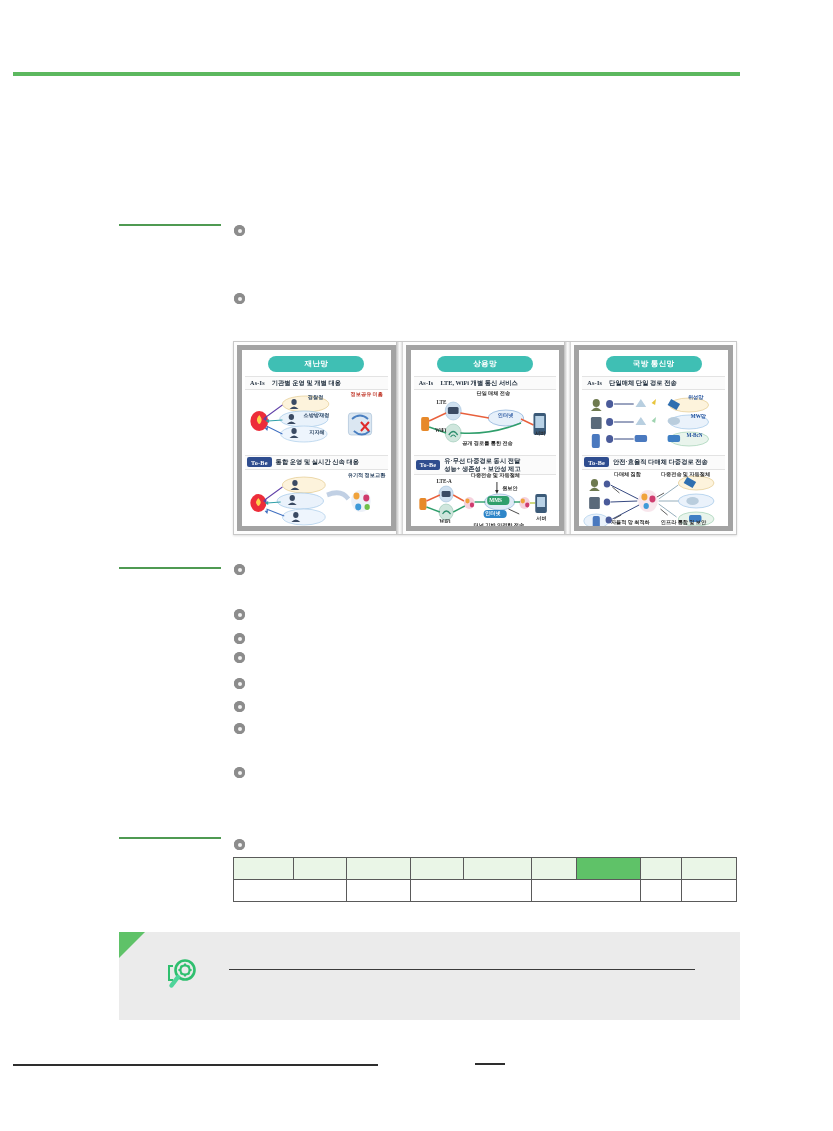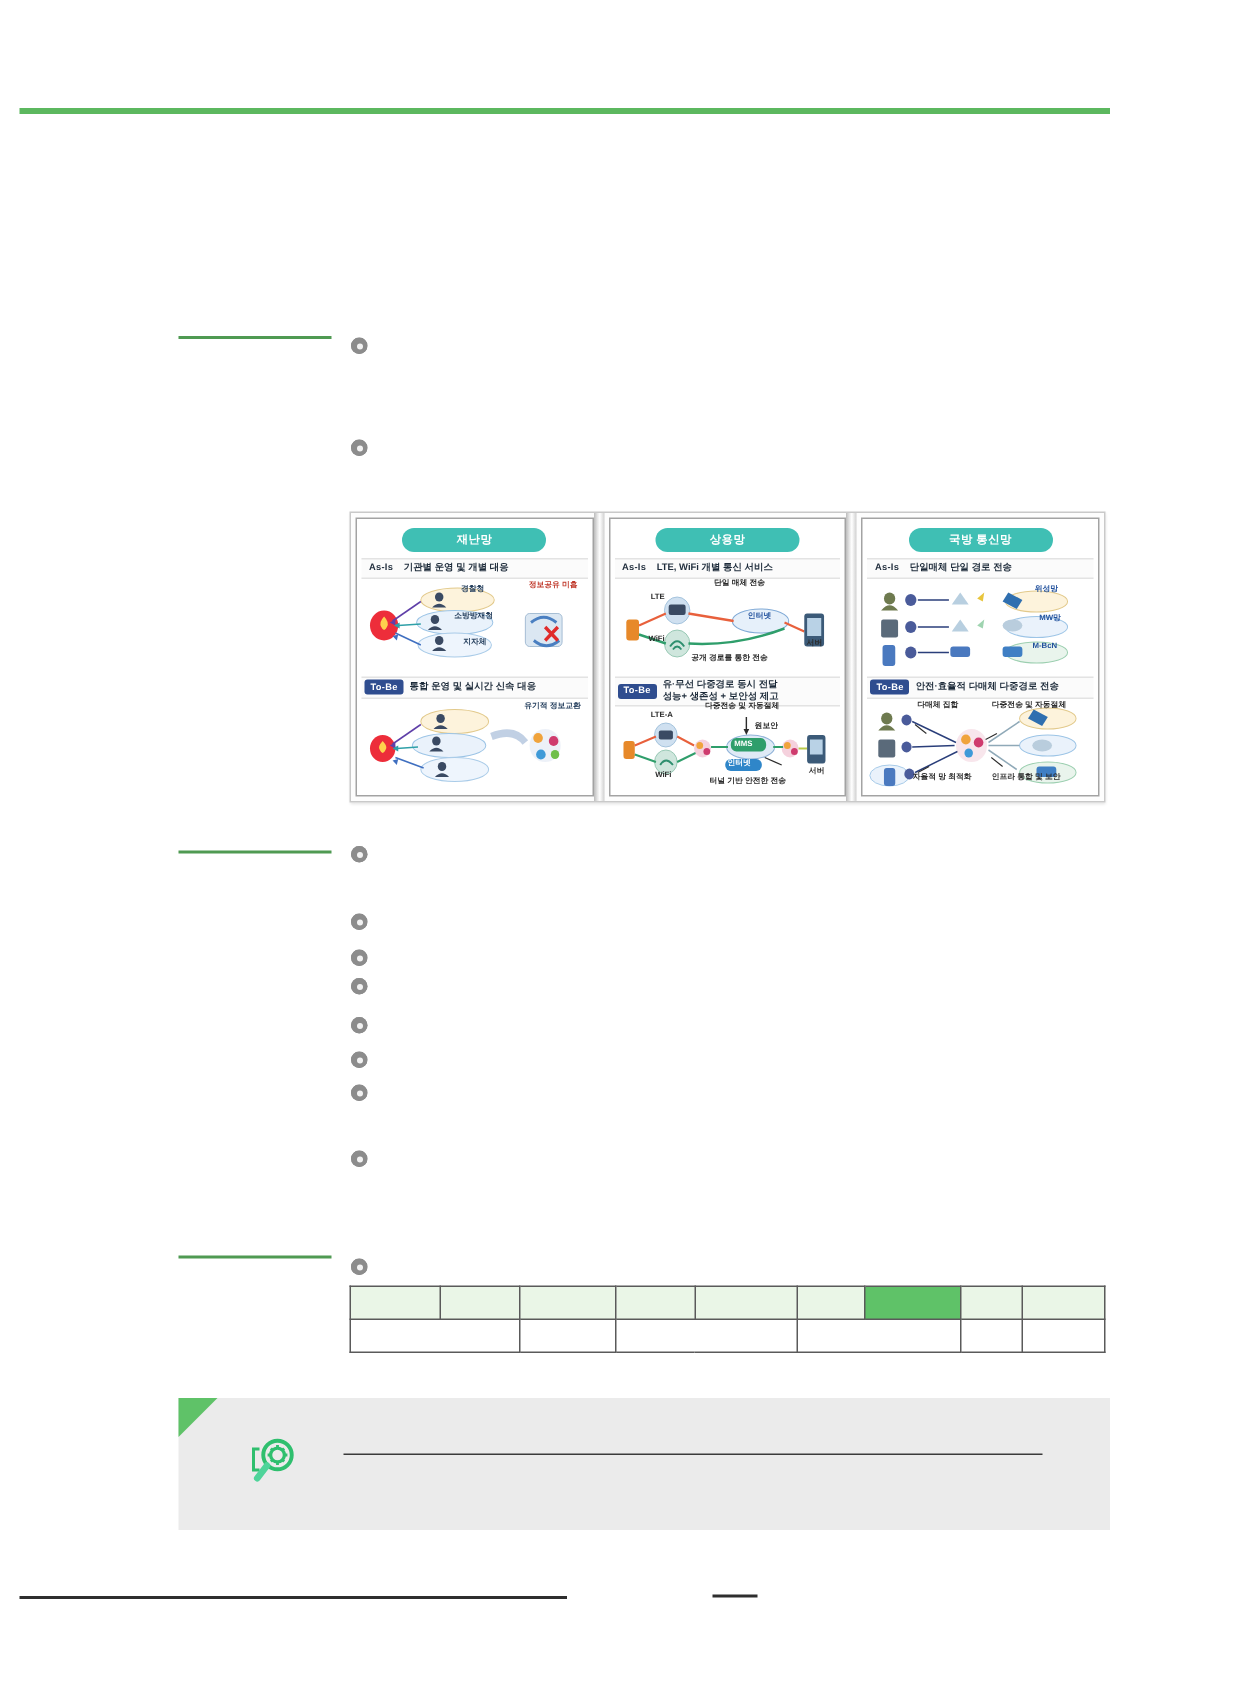--- a/index.html
+++ b/index.html
@@ -41,24 +41,25 @@
   .figure {
     position: absolute; left: 233px; top: 341px;
     width: 504px; height: 194px;
     background: #fdfdfd;
     border: 1px solid #c9c9c9;
     display: flex; align-items: stretch;
     box-shadow: 0 1px 2px rgba(0,0,0,.12);
   }
   .fig-panel {
     position: relative; flex: 1 1 0; background: #ffffff;
-    border: 1px solid #a3a3a3;
+    border: 5px solid #a3a3a3;
     margin: 3px 0 3px 3px;
     overflow: hidden;
     padding: 4px 3px 2px;
+    font-family: Liberation Serif, serif;
   }
   .fig-panel:last-child { margin-right: 3px; }
   .panel-gap {
     flex: 0 0 7px; background: linear-gradient(90deg,#bcbcbc 0%,#e9e9e9 35%,#ffffff 55%,#cfcfcf 100%);
   }
   .pill {
     margin: 2px auto 4px; width: 74%; max-width: 96px;
     background: #3fbfb4; color: #fff;
     border-radius: 9px; text-align: center;
     font-size: 7.6px; font-weight: bold; letter-spacing: .3px;

